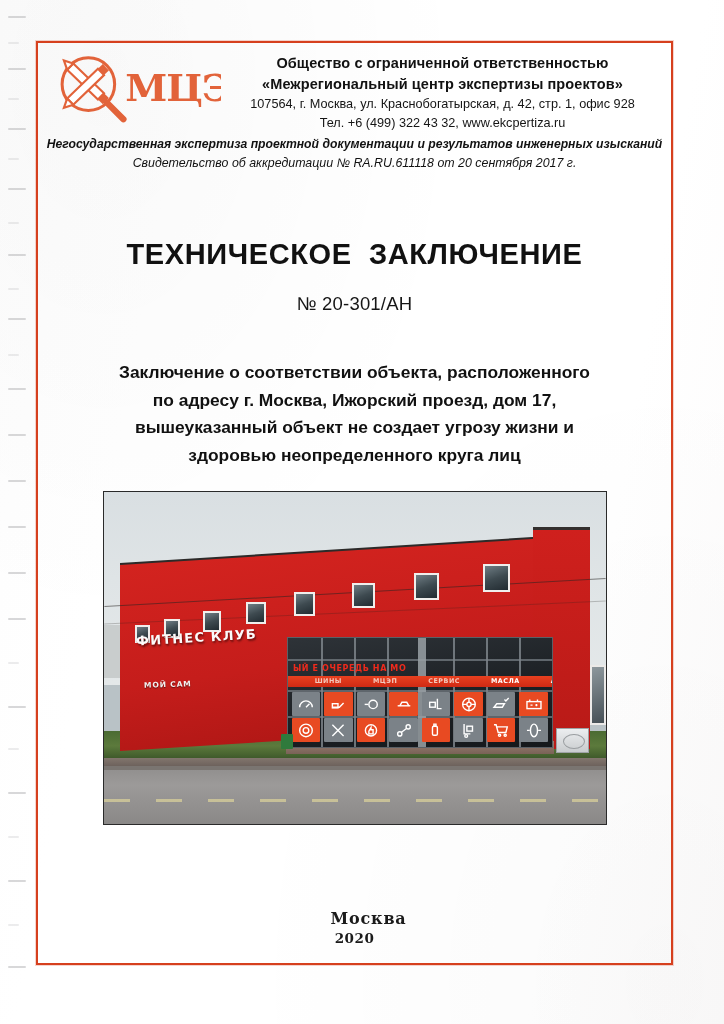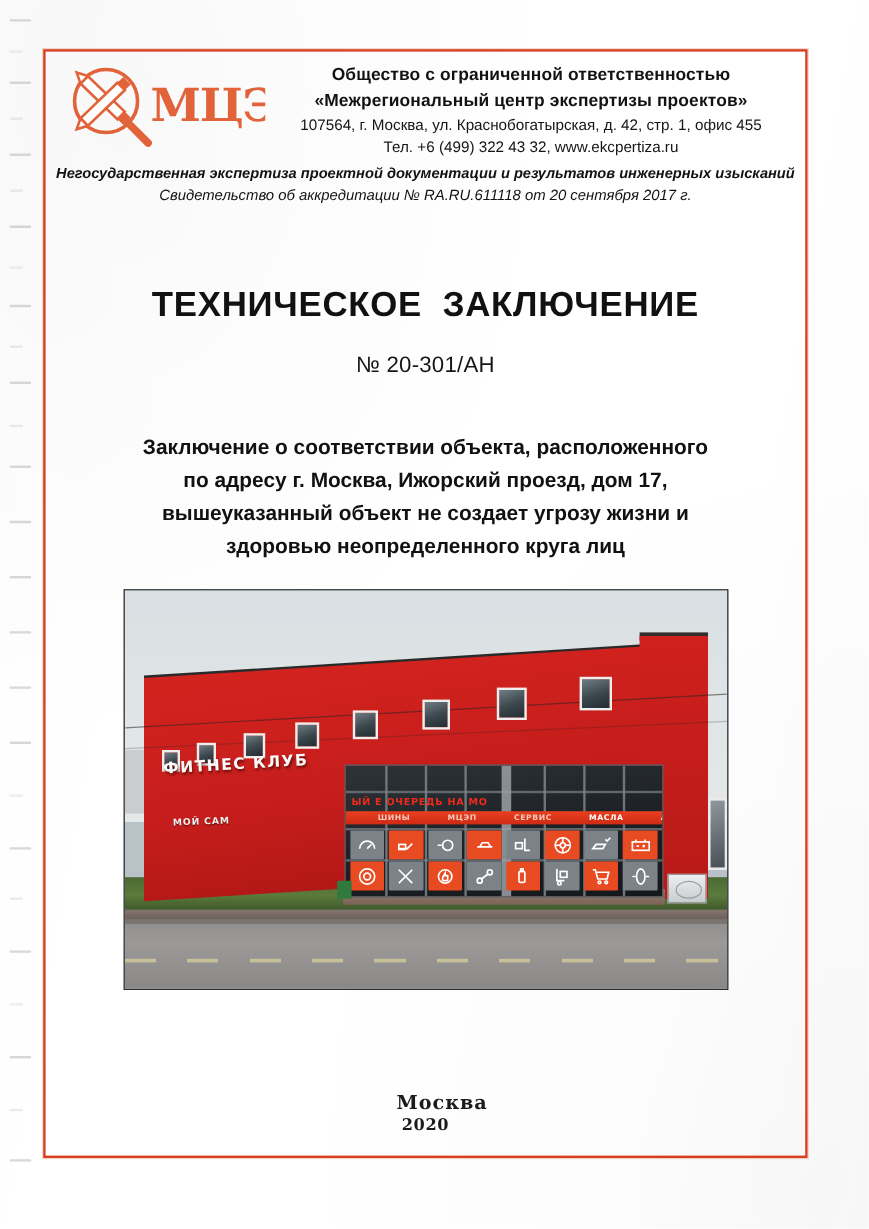--- a/index.html
+++ b/index.html
@@ -496,21 +496,21 @@
           <polygon points="8,27.5 -1,32 8,36.5" fill="#ffffff" stroke="#E2633A" stroke-width="2.2"></polygon>
           <rect x="52" y="27.5" width="7" height="9" fill="#E2633A"></rect>
         </g>
         <text x="72" y="49" font-family="DejaVu Serif, serif" font-size="39" font-weight="700" fill="#E2633A" letter-spacing="-1">МЦЭП</text>
       </svg>
     </div>
 
     <div class="org-block">
       <div class="org-name">Общество с ограниченной ответственностью</div>
       <div class="org-name">«Межрегиональный центр экспертизы проектов»</div>
-      <div class="org-addr">107564, г. Москва, ул. Краснобогатырская, д. 42, стр. 1, офис 455</div>
+      <div class="org-addr">107564, г. Москва, ул. Краснобогатырская, д. 42, стр. 1, офис 928</div>
       <div class="org-addr">Тел. +6 (499) 322 43 32, www.ekcpertiza.ru</div>
     </div>
   </div>
 
   <div class="accred">
     <div>Негосударственная экспертиза проектной документации и результатов инженерных изысканий</div>
     <div class="second">Свидетельство об аккредитации № RA.RU.611118 от 20 сентября 2017 г.</div>
   </div>
 
   <div class="doc-title">ТЕХНИЧЕСКОЕ  ЗАКЛЮЧЕНИЕ</div>

